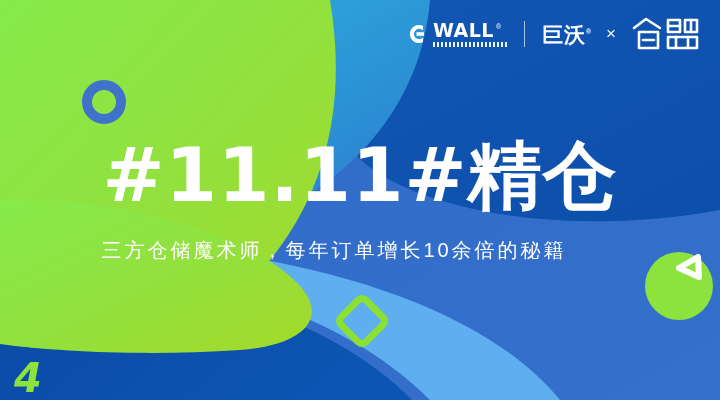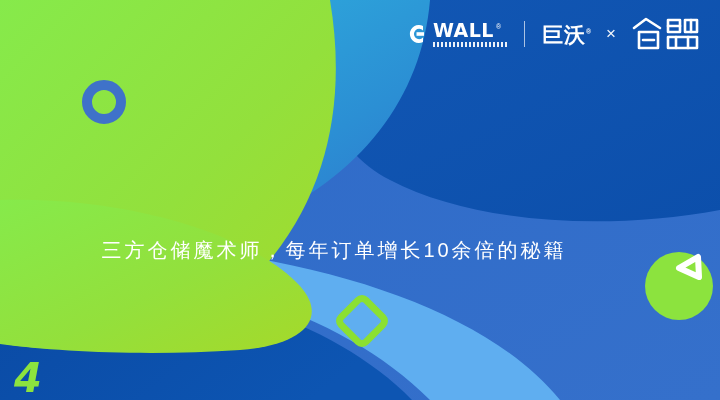--- a/index.html
+++ b/index.html
@@ -298,16 +298,17 @@
         <path d="M 61,5 L 61,17"></path>
 
         <path d="M 38,22 L 67,22 L 67,33 L 38,33 Z"></path>
         <path d="M 46,22 L 46,33"></path>
         <path d="M 58,22 L 58,33"></path>
       </g>
     </svg>
 
   </div>
 
+  <div class="headline">#11.11#精仓</div>
 
   <div class="subtitle">三方仓储魔术师，每年订单增长10余倍的秘籍</div>
 
 </div>
 
 </body></html>

